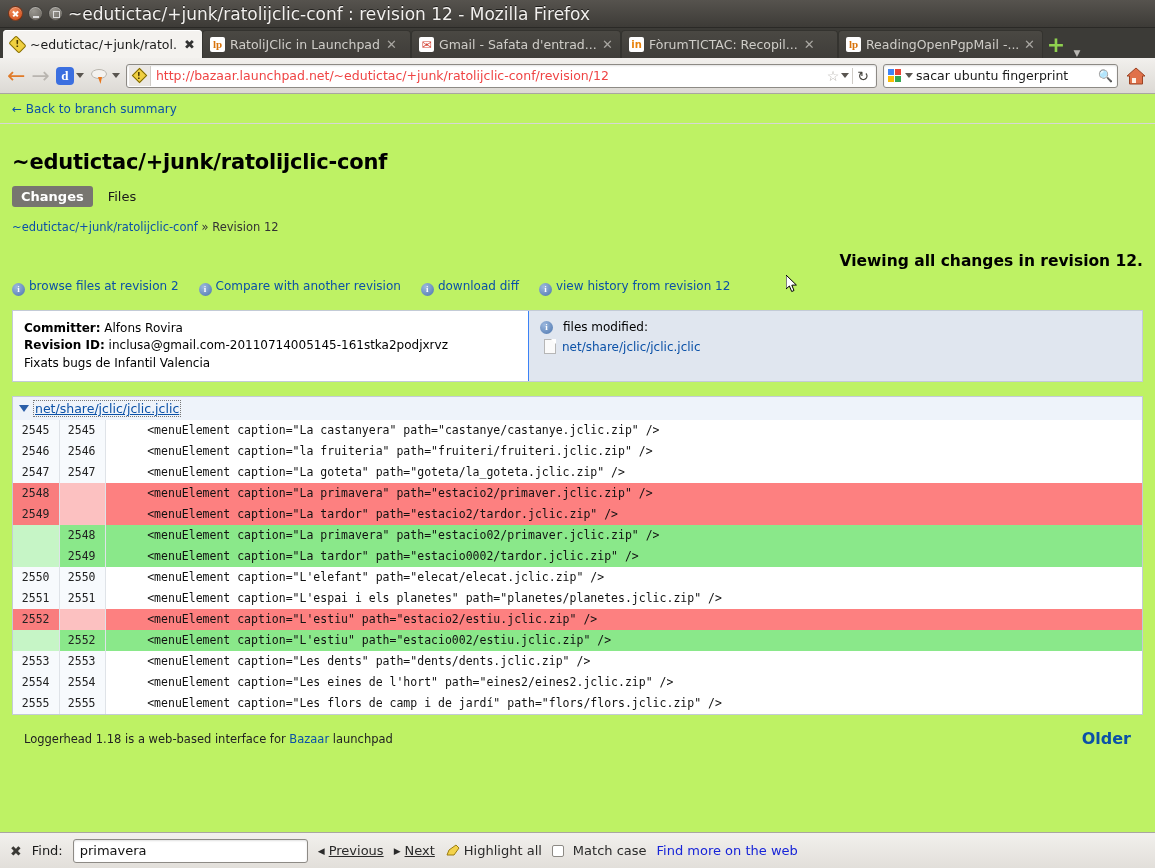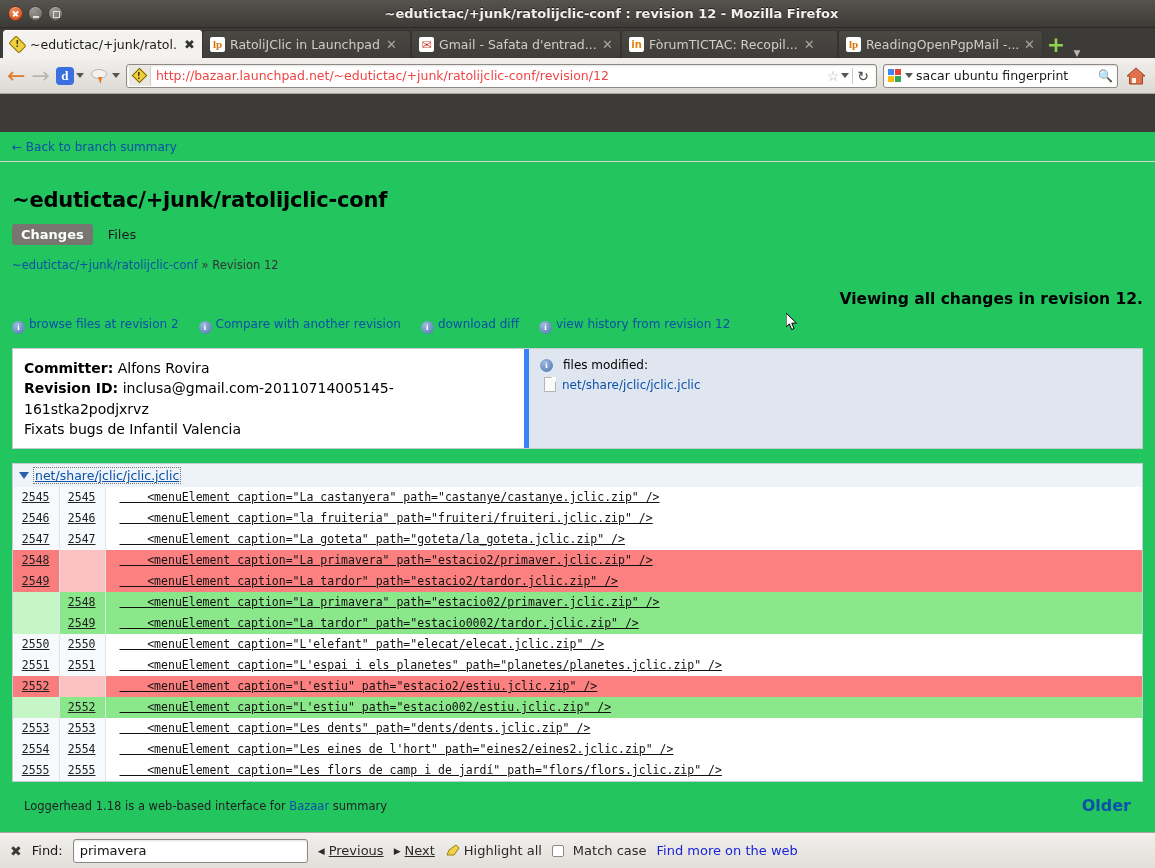--- a/index.html
+++ b/index.html
@@ -30,22 +30,22 @@
   .wb i { display:block; width:100%; height:100%; position:relative; }
   .wb.close i:before, .wb.close i:after {
      content:""; position:absolute; left:3px; top:6px; width:7px; height:1.5px;
      background:#fff; transform:rotate(45deg); }
   .wb.close i:after { transform:rotate(-45deg); }
   .wb.min i:before { content:""; position:absolute; left:3.5px; top:9px;
      width:6px; height:1.5px; background:#ddd; }
   .wb.max i:before { content:""; position:absolute; left:4px; top:4px;
      width:5px; height:5px; border:1.5px solid #ddd; }
   .wtitle {
-    position:absolute; left:0; right:0; text-align:center; padding-left:68px;
-    font-weight:bold; font-size:13px; color:#f2f0ee;
+    position:absolute; left:0; right:0; text-align:left; padding-left:68px;
+    font-weight:normal; font-size:17px; color:#f2f0ee;
     text-shadow:0 -1px 0 rgba(0,0,0,.6);
   }
 
   
   .tabbar { height:30px; flex:0 0 30px; display:flex; align-items:flex-end;
             background:#3c3b37; padding-left:3px; }
   .tab { height:28px; display:flex; align-items:center; gap:5px;
          padding:0 6px 0 7px; min-width:0; position:relative;
          font-size:12.5px; color:#cfcdc8; border-radius:4px 4px 0 0; }
   .tab .label { white-space:nowrap; overflow:hidden; text-overflow:clip; }
@@ -104,22 +104,22 @@
                border-radius:3px; display:flex; align-items:center; gap:3px;
                padding:0 4px; box-shadow:inset 0 1px 2px rgba(0,0,0,.12); }
   .gicon { width:14px; height:14px; position:relative; }
   .gicon b { position:absolute; width:6px; height:6px; display:block; }
   .searchtext { flex:1; font-size:12.5px; color:#1a1a1a; }
   .magn { font-size:12px; color:#3b3a36; }
   .home { width:24px; height:22px; display:flex; align-items:center;
           justify-content:center; }
 
   
-  .content { flex:1; background:#22c55e; overflow:hidden; position:relative;
-             font-family:"DejaVu Sans","Liberation Sans",sans-serif;margin-top:38px; }
+  .content { flex:1; background:#bef264; overflow:hidden; position:relative;
+             font-family:"DejaVu Sans","Liberation Sans",sans-serif; }
   .topbar { padding:8px 12px 7px 12px; border-bottom:1px solid #d6d6d6; }
   .topbar a { color:#0b51a7; font-size:12px; text-decoration:none; }
   .pagebody { padding:0 12px; }
   h1.title { font-size:21px; margin:26px 0 12px 0; font-weight:bold;
              letter-spacing:-.2px; }
   .tabs { display:flex; align-items:center; gap:6px; margin-bottom:13px; }
   .ptab { font-size:13px; padding:3px 9px; border-radius:3px; }
   .ptab.sel { background:#777570; color:#fff; font-weight:bold; }
   .ptab.unsel { color:#1a1a1a; }
   .crumbs { font-size:11.5px; color:#333; margin-bottom:18px; }
@@ -127,22 +127,22 @@
   h2.viewing { font-size:15.5px; font-weight:bold; margin:0 0 9px 0;text-align:right; }
   .actions { display:flex; gap:20px; font-size:12px; margin-bottom:14px; }
   .actions a { color:#0b51a7; text-decoration:none; }
   .iico { display:inline-block; width:13px; height:13px; border-radius:50%;
           background:radial-gradient(circle at 35% 30%,#9db9df,#4a74ad);
           color:#fff; font-size:9px; font-weight:bold; text-align:center;
           line-height:13px; margin-right:4px; vertical-align:-2px;
           font-family:"Liberation Serif",serif; }
   .infobox { display:flex; border:1px solid #c3cbd6; background:#fff;
              margin-bottom:14px; }
-  .infoleft { flex:0 0 516px; padding:9px 11px; font-size:14px;
-              line-height:1.45; background:#fff; border-right:5px solid #3b82f6; }
+  .infoleft { flex:0 0 516px; padding:9px 11px; font-size:12px;
+              line-height:1.45; background:#fff; border-right:1px solid #3b82f6; }
   .inforight { flex:1; padding:9px 11px; font-size:12px; background:#e0e6ef; }
   .inforight .fl { margin-top:5px; padding-left:4px; display:flex;
                    align-items:center; gap:6px; }
   .inforight a { color:#0b51a7; text-decoration:none; }
   .docico { width:12px; height:15px; background:#fafafa; border:1px solid #b6b6b6;
             display:inline-block; position:relative; }
   .docico:after { content:""; position:absolute; right:-1px; top:-1px;
                   border-left:5px solid transparent; border-top:5px solid #fff;
                   border-right:0; }
   .legend { display:flex; align-items:center; gap:17px; font-size:12.5px;
@@ -161,21 +161,21 @@
   .diffhead { background:#eef3fa; padding:4px 6px; font-size:12.5px;
               display:flex; align-items:center; gap:5px; }
   .diffhead .tridn { width:0;height:0;border-left:5px solid transparent;
          border-right:5px solid transparent;border-top:7px solid #2a5ea8; }
   .diffhead a { color:#0b51a7; text-decoration:underline;
                 outline:1px dotted #777; padding:0 1px; }
   .difftable { width:100%; border-collapse:collapse;
                font-family:"DejaVu Sans Mono","Liberation Mono",monospace;
                font-size:11.5px; }
   .difftable td { padding:1px 0; height:21px; line-height:19px;
-                  white-space:pre; vertical-align:middle;text-decoration:underline; }
+                  white-space:pre; vertical-align:middle; }
   td.ln { width:46px; text-align:right; padding-right:9px; color:#222;
           border-right:1px solid #dfe3e8; }
   td.ln1 { background:#f7fafd; }
   td.ln2 { background:#f7fafd; }
   td.code { padding-left:14px; color:#111; }
   tr.ctx td.code { background:#fff; }
   tr.rem td.code { background:#fd8080; }
   tr.rem td.ln1 { background:#f97d7d; }
   tr.rem td.ln2 { background:#fcc1c1; }
   tr.add td.code { background:#8ae88a; }
@@ -429,21 +429,21 @@
                 <td class="ln ln1">2555</td>
                 <td class="ln ln2">2555</td>
                 <td class="code">    &lt;menuElement caption="Les flors de camp i de jardí" path="flors/flors.jclic.zip" /&gt;</td>
               </tr>
             </tbody>
           </table>
         </div>
       </div>
 
       <div class="footer">
-        <div><span>Loggerhead 1.18 is a web-based interface for </span><a href="#">Bazaar</a><span> summary</span></div>
+        <div><span>Loggerhead 1.18 is a web-based interface for </span><a href="#">Bazaar</a><span> launchpad</span></div>
         <a href="#" class="older">Older</a>
       </div>
     </div>
 
     <svg class="cursor" viewBox="0 0 12 19">
       <path d="M0 0 L0 14 L3.4 11 L5.7 16.5 L8 15.5 L5.8 10.2 L10.4 10 Z" fill="#fff" stroke="#000" stroke-width="1"></path>
     </svg>
   </div>
 
   <div class="findbar">

